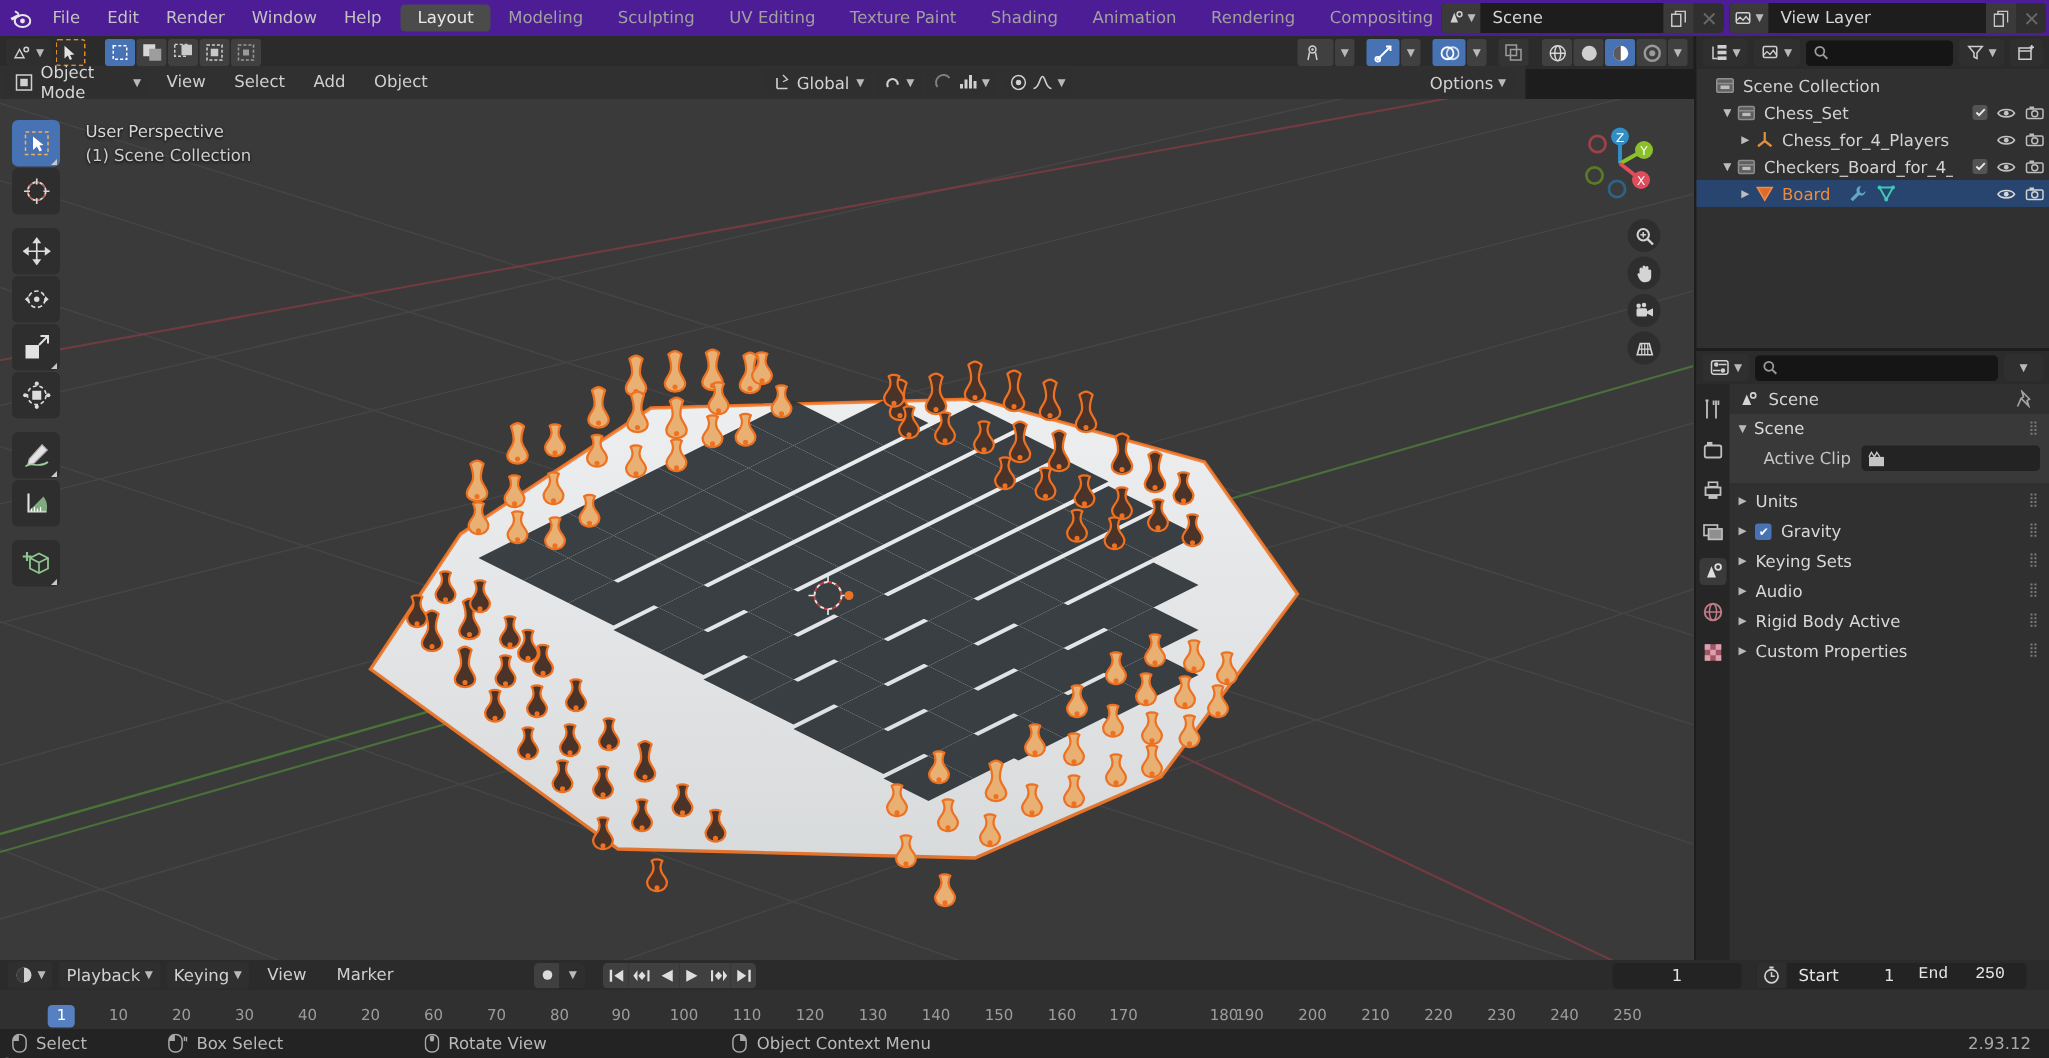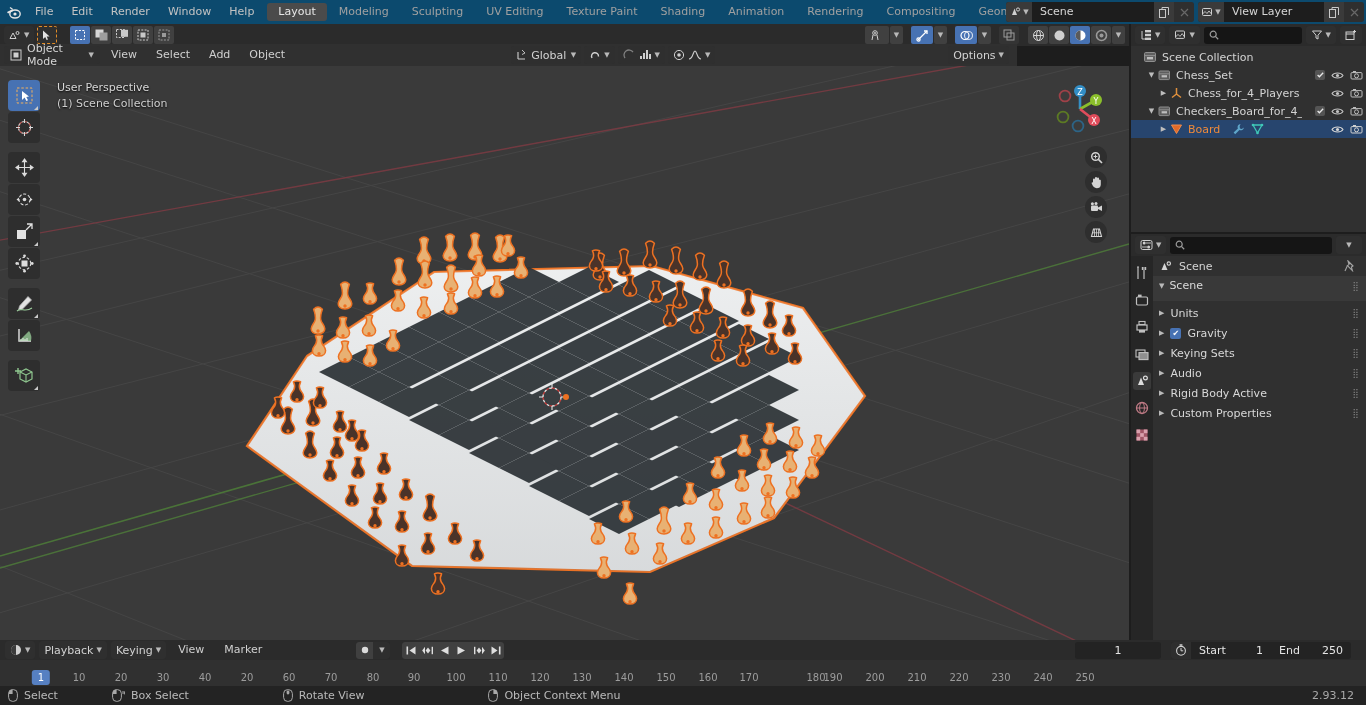--- a/index.html
+++ b/index.html
@@ -1,35 +1,35 @@
 <!DOCTYPE html>
 <html><head>
 <meta charset="utf-8">
 <style>
   * { box-sizing: border-box; margin:0; padding:0; }
   html,body { width:1366px; height:705px; overflow:hidden; background:#1d1d1d;
     font-family:"DejaVu Sans","Liberation Sans",sans-serif; font-size:11px; color:#e5e5e5; }
   .app { position:relative; width:1366px; height:705px; }
 
   
-  .topbar { position:absolute; left:0; top:0; width:1366px; height:24px; background:#0c4a6e;
+  .topbar { position:absolute; left:0; top:0; width:1366px; height:24px; background:#4c1d95;
     display:flex; align-items:center; }
   .blender-logo { width:26px; height:24px; display:flex; align-items:center; justify-content:center; }
   .menu-item { padding:0 9px; height:24px; line-height:24px; color:#c3c3c3; font-size:11px; cursor:default; }
   .wstabs { display:flex; align-items:center; margin-left:4px; height:24px; }
   .wstab { padding:0 11px; height:18px; line-height:18px; font-size:11px; color:#a0a0a0;
     border-radius:3px; margin-right:1px; }
   .wstab.active { background:#4b4b4b; color:#e8e8e8; }
   .wstab.plus { color:#9a9a9a; padding:0 7px; }
   .topright { position:absolute; right:2px; top:2px; display:flex; align-items:center; gap:4px; }
   .idblock { display:flex; align-items:center; height:20px; background:#282828; border-radius:3px; overflow:hidden; }
   .idicon { width:26px; height:20px; background:#3a3a3a; display:flex; align-items:center; justify-content:center; gap:2px; }
   .idname { background:#1d1d1d; height:20px; line-height:20px; padding:0 8px; font-size:11px; color:#d6d6d6; }
   .idname.scene { width:122px; }
-  .idname.viewlayer { width:100px; }
+  .idname.viewlayer { width:145px; }
   .idbtn { width:20px; height:20px; background:#3a3a3a; display:flex; align-items:center; justify-content:center; }
   .idbtn.dim { opacity:.4; }
 
   
   .vp-header { position:absolute; left:0; top:24px; width:1129px; height:22px; background:#2b2b2b;
     display:flex; align-items:center; padding:0 4px; gap:3px; }
   .hbtn { height:18px; background:#2f2f2f; border-radius:3px; display:flex; align-items:center;
     padding:0 5px; gap:3px; color:#d2d2d2; font-size:11px; }
   .tg { width:20px; height:18px; background:#404040; border-radius:2px; display:flex;
     align-items:center; justify-content:center; }
@@ -1042,20 +1042,30 @@
             <path d="M3.4 5.6 L1 11" stroke="#a5a5a5" stroke-width="1.1"></path>
           </svg>
       </div>
 
       <div class="pr-panel">
         <div class="pr-panel-hdr">
           <span class="chev">▼</span>
           <span>Scene</span>
           <span class="dots">⣿</span>
         </div>
+        <div class="pr-row">
+          <span class="pr-lbl">Active Clip</span>
+          <span class="pr-field">
+            <svg width="12" height="12" viewBox="0 0 12 12">
+                <rect x="1" y="4.6" width="10" height="6.2" fill="#c4c4c4"></rect>
+                <path d="M1 4.6 L2.6 1.6 L4.6 4.6 M4.6 4.6 L6.2 1.6 L8.2 4.6" fill="none" stroke="#c4c4c4" stroke-width="1"></path>
+              </svg>
+            <span></span>
+          </span>
+        </div>
       </div>
 
       <div>
         <div class="pr-item">
           <span class="chev">▶</span>
           <span>Units</span>
           <span class="dots">⣿</span>
         </div>
         <div class="pr-item">
           <span class="chev">▶</span>
@@ -1166,21 +1176,21 @@
           <svg width="12" height="12" viewBox="0 0 12 12">
               <circle cx="6" cy="6.8" r="4.4" fill="none" stroke="#d2d2d2" stroke-width="1.1"></circle>
               <path d="M6 4 V6.8 H8.2" fill="none" stroke="#d2d2d2" stroke-width="1"></path>
               <path d="M4.6 1 H7.4" stroke="#d2d2d2" stroke-width="1.3"></path>
             </svg>
         </div>
         <div class="se-seg" style="width:80px;justify-content:space-between;">
           <span>Start</span>
           <span>1</span>
         </div>
-        <div class="se-seg" style="width:80px;justify-content:space-between;">
+        <div class="se-seg" style="width:80px;font-family:Liberation Mono, monospace;">
           <span>End</span>
           <span>250</span>
         </div>
       </div>
       <div style="width:6px"></div>
     </div>
 
     <div class="tl-mid">
       <div class="tl-ruler" style="top:10px;">
         <div class="playhead" style="left:41px;">1</div>

